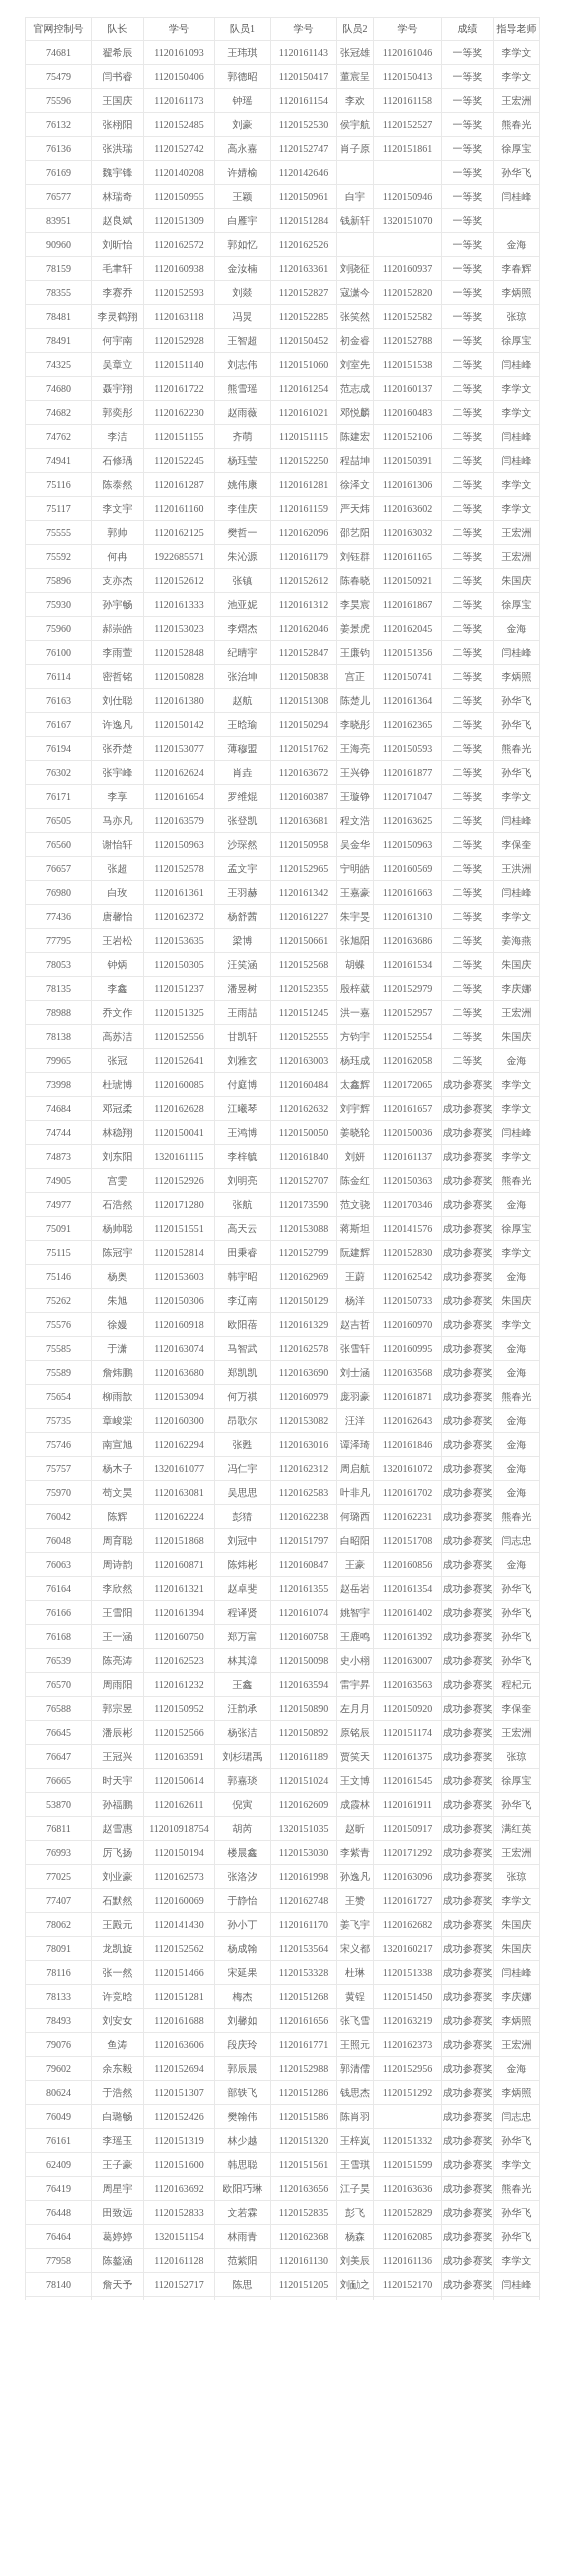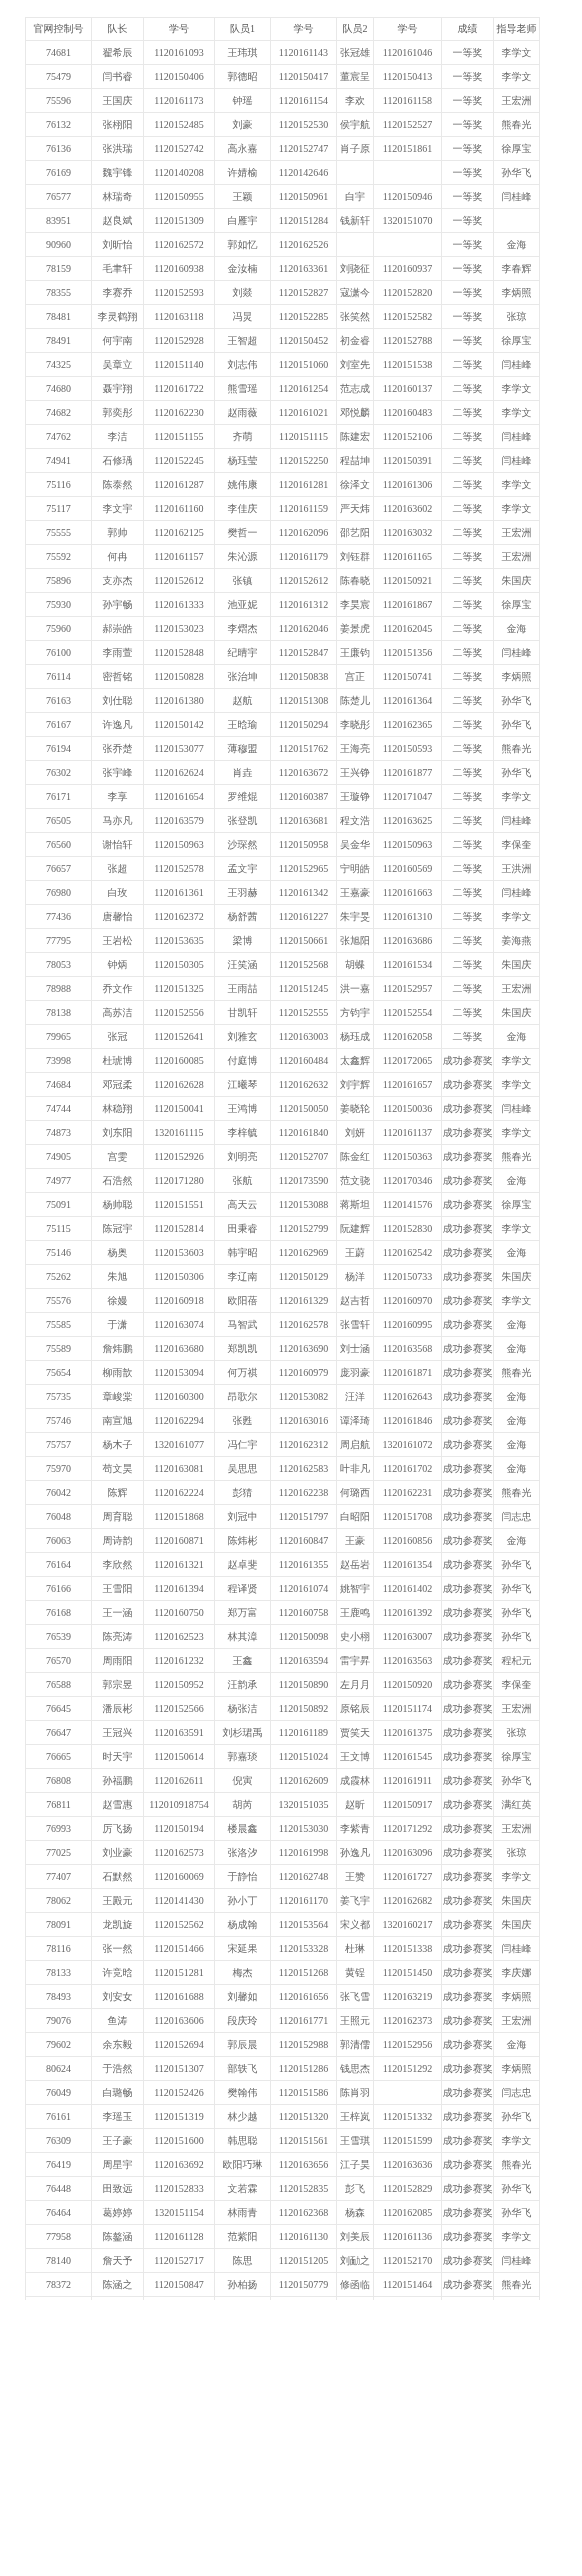--- a/index.html
+++ b/index.html
@@ -297,21 +297,21 @@
           <td>樊哲一</td>
           <td>1120162096</td>
           <td>邵艺阳</td>
           <td>1120163032</td>
           <td>二等奖</td>
           <td>王宏洲</td>
         </tr>
         <tr>
           <td>75592</td>
           <td>何冉</td>
-          <td>1120161157</td>
+          <td>1922685571</td>
           <td>朱沁源</td>
           <td>1120161179</td>
           <td>刘钰群</td>
           <td>1120161165</td>
           <td>二等奖</td>
           <td>王宏洲</td>
         </tr>
         <tr>
           <td>75896</td>
           <td>支亦杰</td>
@@ -493,20 +493,31 @@
           <td>钟炳</td>
           <td>1120150305</td>
           <td>汪笑涵</td>
           <td>1120152568</td>
           <td>胡蝶</td>
           <td>1120161534</td>
           <td>二等奖</td>
           <td>朱国庆</td>
         </tr>
         <tr>
+          <td>78135</td>
+          <td>李鑫</td>
+          <td>1120151237</td>
+          <td>潘昱树</td>
+          <td>1120152355</td>
+          <td>殷梓葳</td>
+          <td>1120152979</td>
+          <td>二等奖</td>
+          <td>李庆娜</td>
+        </tr>
+        <tr>
           <td>78988</td>
           <td>乔文作</td>
           <td>1120151325</td>
           <td>王雨喆</td>
           <td>1120151245</td>
           <td>洪一嘉</td>
           <td>1120152957</td>
           <td>二等奖</td>
           <td>王宏洲</td>
         </tr>
@@ -856,21 +867,21 @@
           <td>时天宇</td>
           <td>1120150614</td>
           <td>郭嘉琰</td>
           <td>1120151024</td>
           <td>王文博</td>
           <td>1120161545</td>
           <td>成功参赛奖</td>
           <td>徐厚宝</td>
         </tr>
         <tr>
-          <td>76808</td>
+          <td>53870</td>
           <td>孙福鹏</td>
           <td>1120162611</td>
           <td>倪寅</td>
           <td>1120162609</td>
           <td>成霞林</td>
           <td>1120161911</td>
           <td>成功参赛奖</td>
           <td>孙华飞</td>
         </tr>
         <tr>
@@ -1021,21 +1032,21 @@
           <td>李瑶玉</td>
           <td>1120151319</td>
           <td>林少越</td>
           <td>1120151320</td>
           <td>王梓岚</td>
           <td>1120151332</td>
           <td>成功参赛奖</td>
           <td>孙华飞</td>
         </tr>
         <tr>
-          <td>76309</td>
+          <td>62409</td>
           <td>王子豪</td>
           <td>1120151600</td>
           <td>韩思聪</td>
           <td>1120151561</td>
           <td>王雪琪</td>
           <td>1120151599</td>
           <td>成功参赛奖</td>
           <td>李学文</td>
         </tr>
         <tr>

